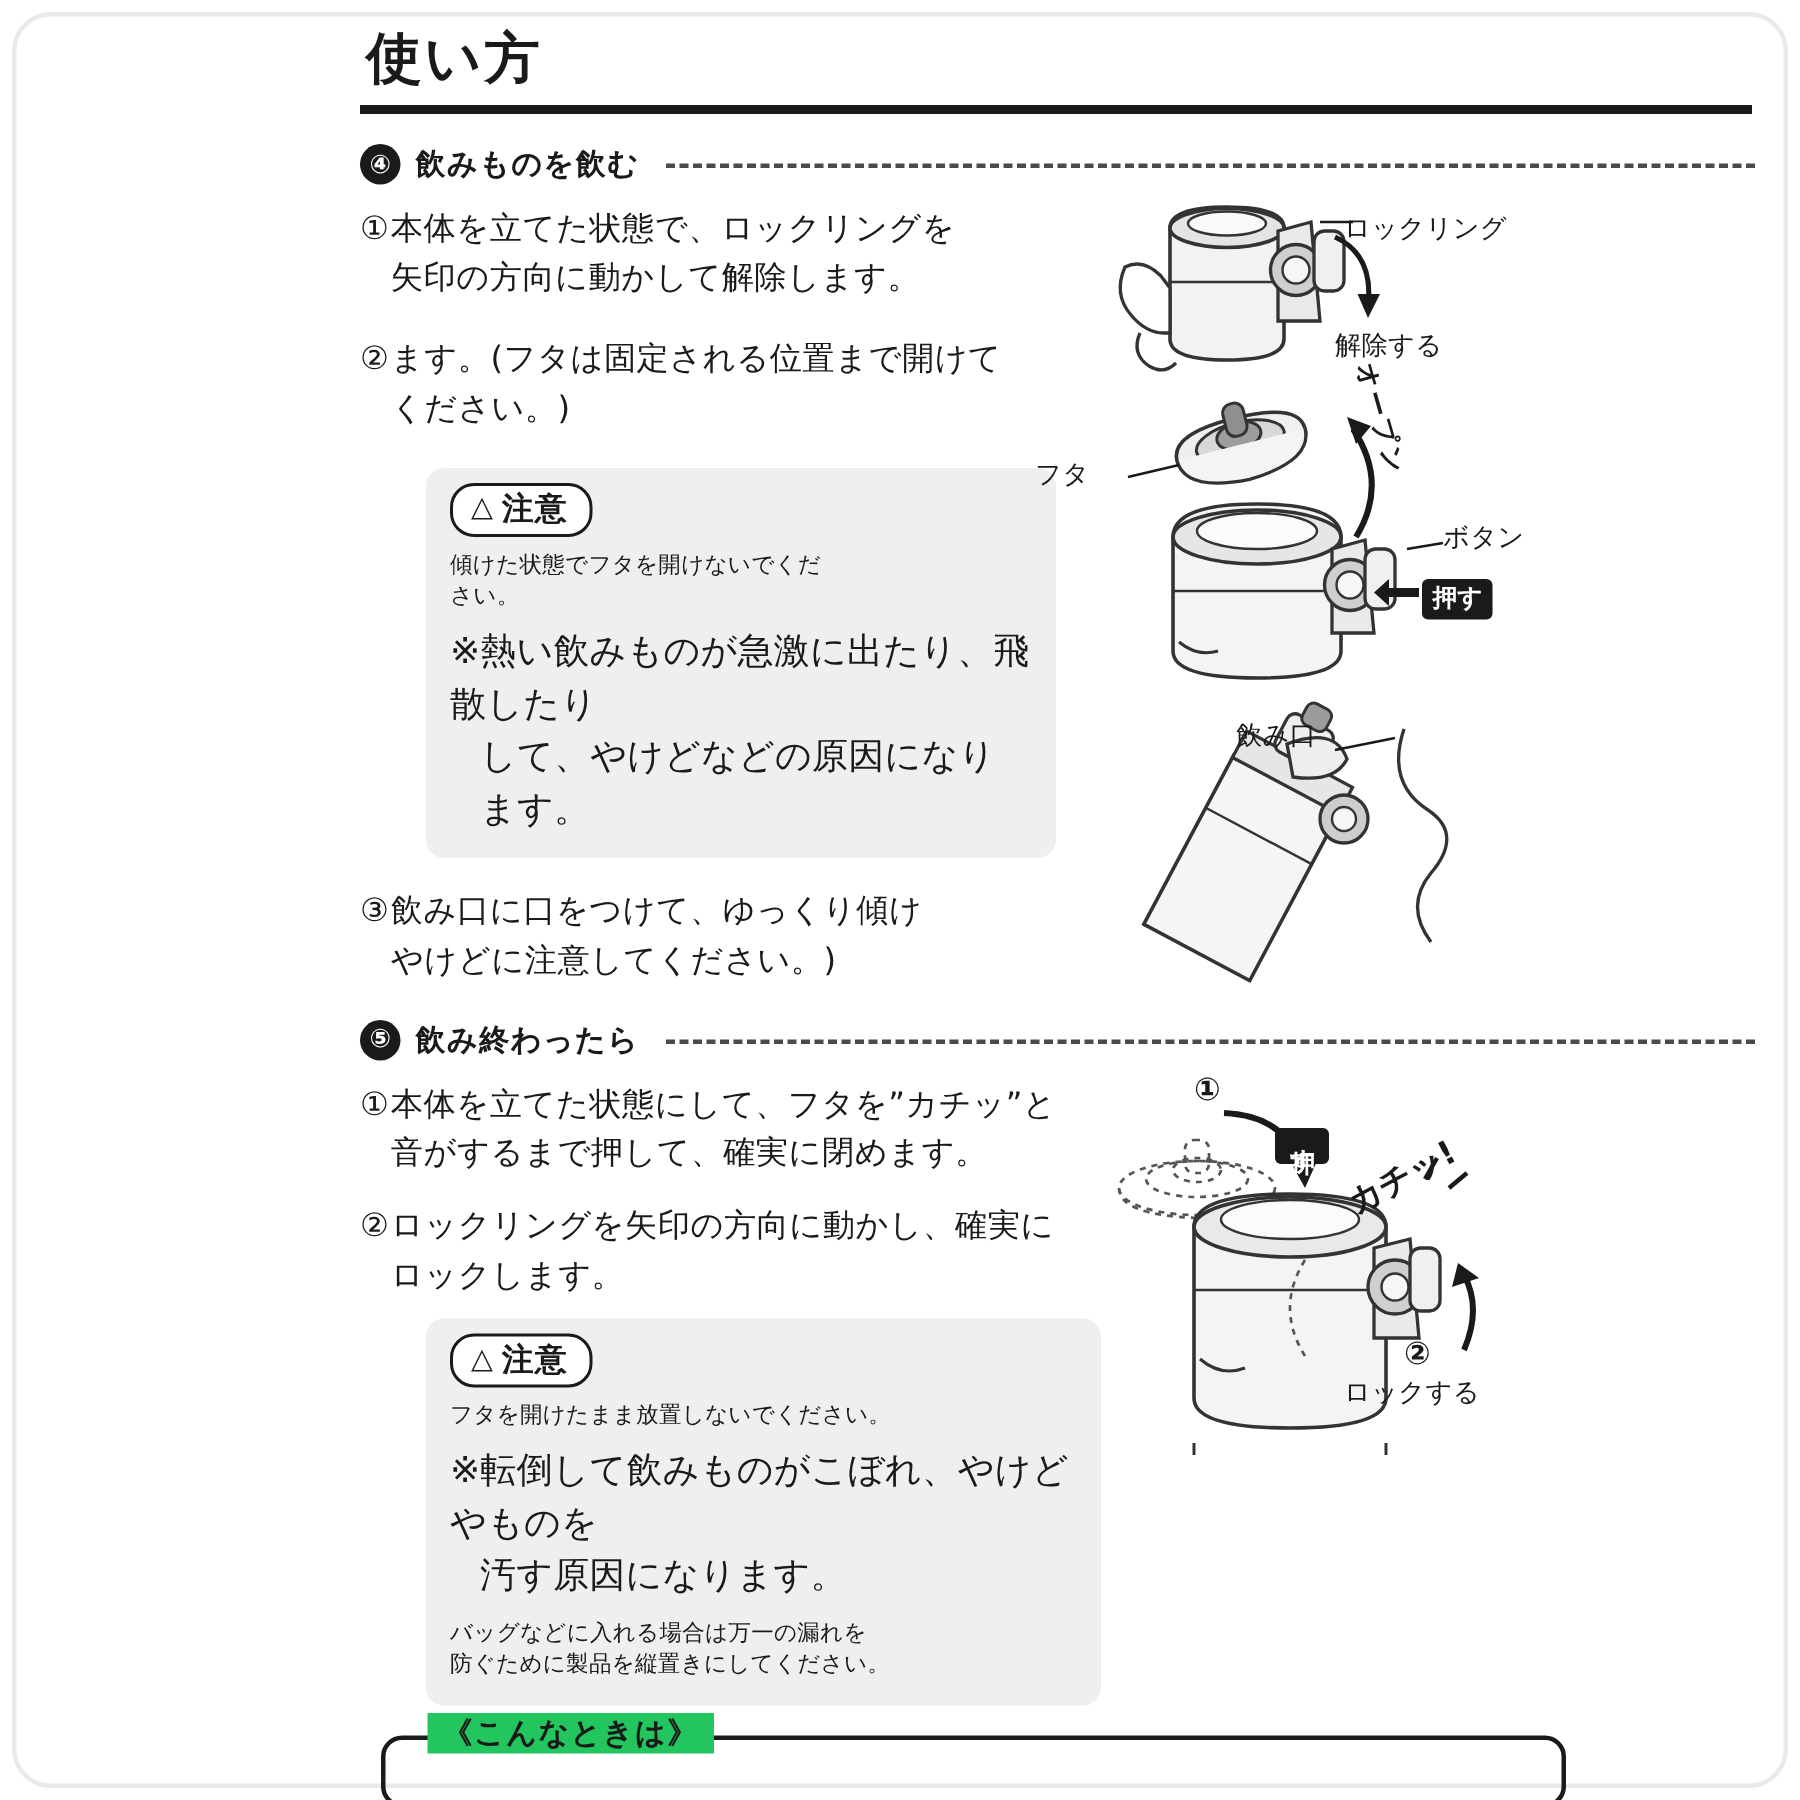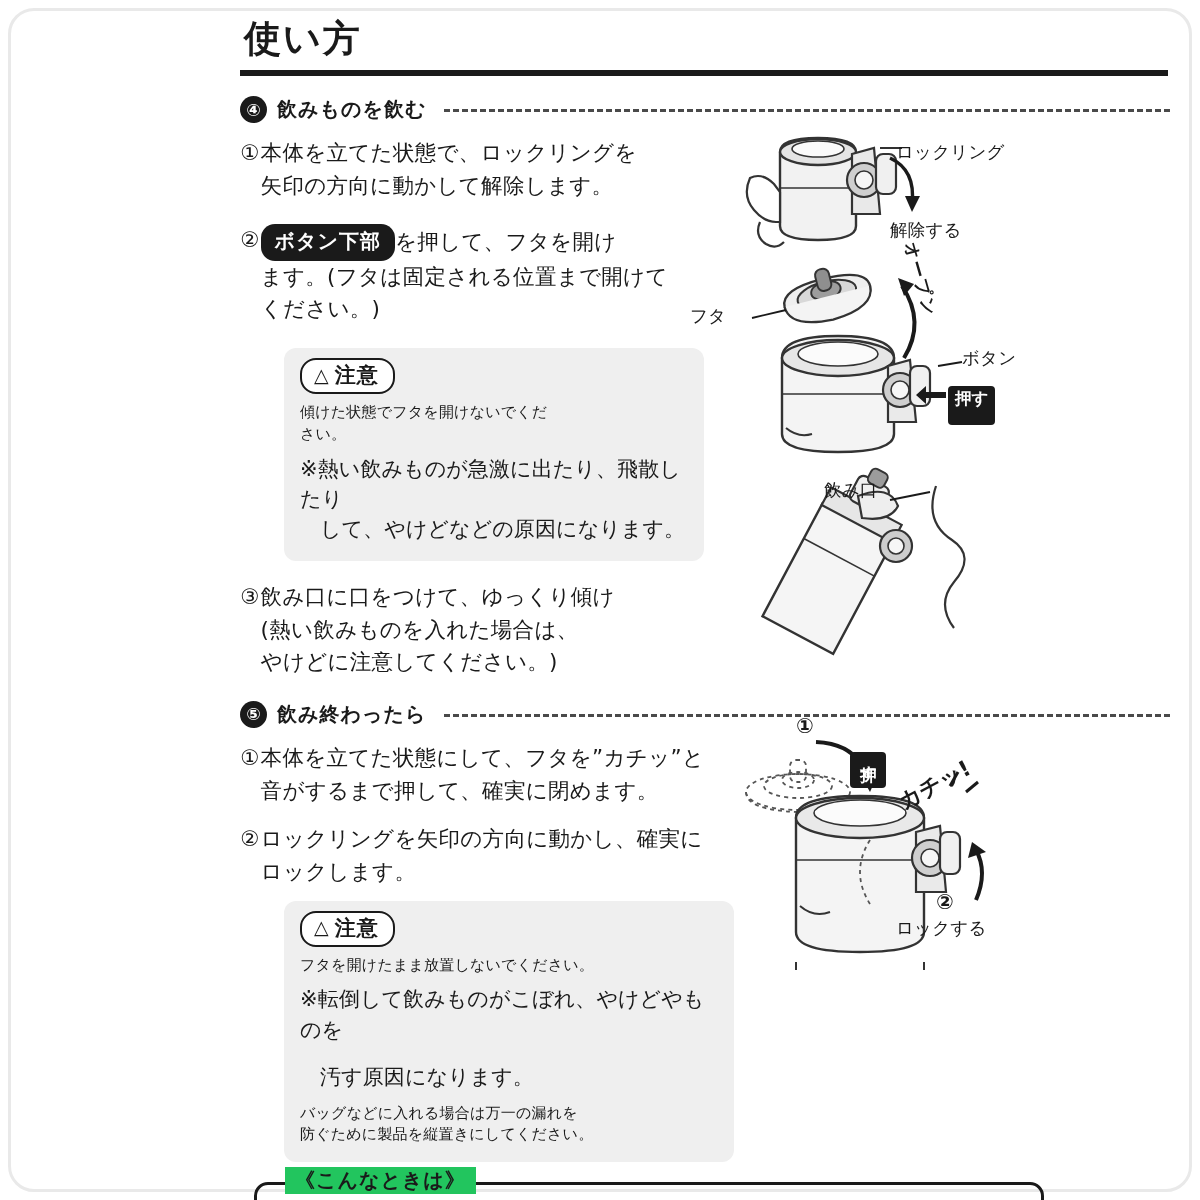--- a/index.html
+++ b/index.html
@@ -127,21 +127,21 @@
   }
   .caution-title {
     font-size:21px; font-weight:bold; letter-spacing:1px;
   }
   .caution-line {
     font-size:15px;
     line-height:1.45;
     letter-spacing:0.2px;
   }
   .caution-note {
-    font-size:21px;
+    font-size:24px;
     line-height:1.45;
     margin-top:8px;
     letter-spacing:0.1px;
   }
 
   
   .tips {
     position:relative;
     margin-top:16px;
     margin-left:14px;
@@ -176,21 +176,21 @@
     font-size:17px;
     font-weight:bold;
     white-space:nowrap;
   }
   .tag-black {
     position:absolute;
     background:#1a1a1a;
     color:#fff;
     font-size:16.5px;
     font-weight:bold;
-    padding:2px 7px 15px 7px;
+    padding:2px 7px 3px 7px;
     border-radius:4px;
     white-space:nowrap;
   }
   svg { overflow:visible; }
 </style>
 </head>
 <body>
 
 <div class="page">
   <div class="page-frame"></div>
@@ -212,44 +212,40 @@
         <div class="step-num">①</div>
         <div class="step-body">
           <div>本体を立てた状態で、ロックリングを</div>
           <div>矢印の方向に動かして解除します。</div>
         </div>
       </div>
 
       <div class="step">
         <div class="step-num">②</div>
         <div class="step-body">
-          <div>
-            <span class="pill">ボタン下部</span><span>を押して、フタを開け</span>
-          </div>
           <div>ます。(フタは固定される位置まで開けて</div>
           <div>ください。)</div>
         </div>
       </div>
 
       <div class="caution">
         <div class="caution-head">
           <span class="warn-tri">△</span>
           <span class="caution-title">注意</span>
         </div>
         <div class="caution-line">傾けた状態でフタを開けないでくだ</div>
         <div class="caution-line">さい。</div>
         <div class="caution-note">※熱い飲みものが急激に出たり、飛散したり</div>
         <div class="caution-note" style="margin-top:0;padding-left:20px;">して、やけどなどの原因になります。</div>
       </div>
 
       <div class="step">
         <div class="step-num">③</div>
         <div class="step-body">
           <div>飲み口に口をつけて、ゆっくり傾け</div>
-          <div>(熱い飲みものを入れた場合は、</div>
           <div>やけどに注意してください。)</div>
         </div>
       </div>
     </div>
 
     <div class="section-head" style="margin-top:4px;">
       <div class="num-circle">⑤</div>
       <div class="section-title">飲み終わったら</div>
       <div class="dash-rule"></div>
     </div>
@@ -271,21 +267,21 @@
         </div>
       </div>
 
       <div class="caution" style="width:450px;">
         <div class="caution-head">
           <span class="warn-tri">△</span>
           <span class="caution-title">注意</span>
         </div>
         <div class="caution-line">フタを開けたまま放置しないでください。</div>
         <div class="caution-note">※転倒して飲みものがこぼれ、やけどやものを</div>
-        <div class="caution-note" style="margin-top:17px;padding-left:20px;">汚す原因になります。</div>
+        <div class="caution-note" style="margin-top:0;padding-left:20px;">汚す原因になります。</div>
         <div class="caution-line" style="margin-top:10px;">バッグなどに入れる場合は万一の漏れを</div>
         <div class="caution-line">防ぐために製品を縦置きにしてください。</div>
       </div>
     </div>
 
     <div class="tips">
       <div class="tips-label">《こんなときは》</div>
 
     </div>
 

